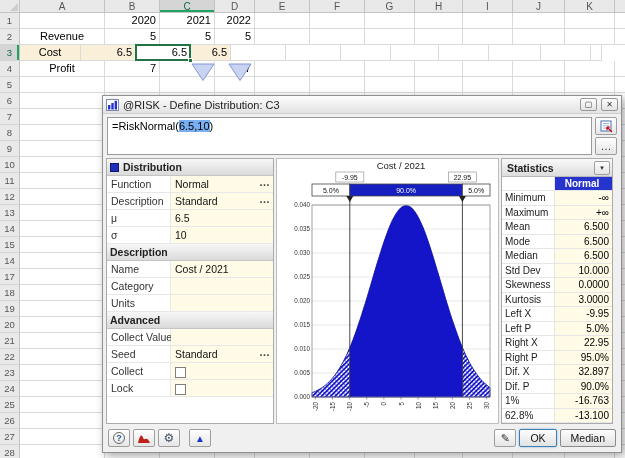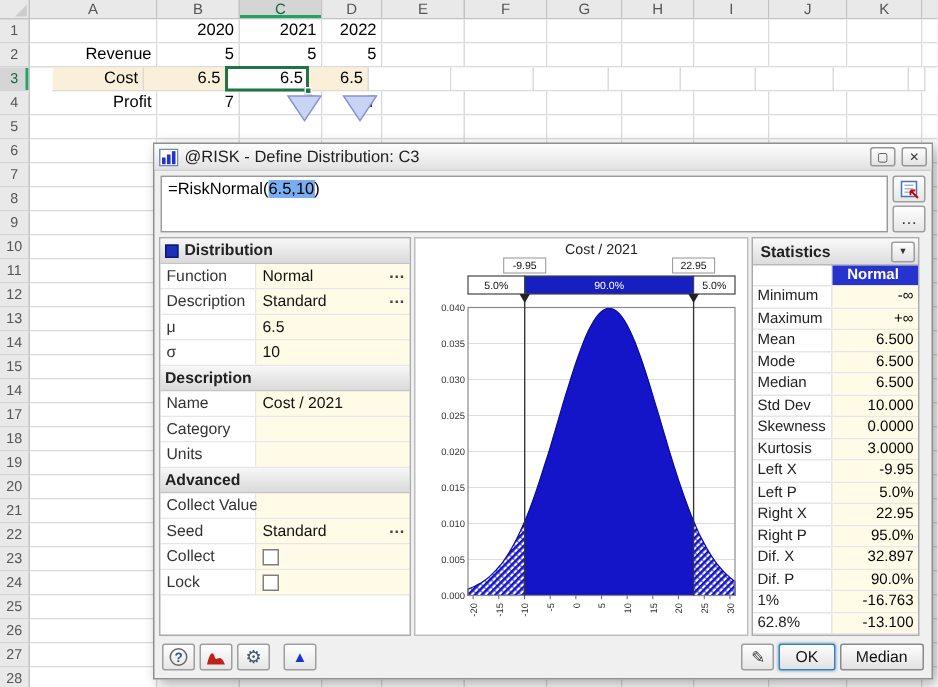--- a/index.html
+++ b/index.html
@@ -13,21 +13,21 @@
   .xcorner{width:20px;height:13px;flex:none;background:#e9e9e9;border-right:1px solid #c3c3c3;border-bottom:1px solid #c3c3c3;position:relative}
   .xcorner:after{content:'';position:absolute;right:1px;bottom:1px;border-left:8px solid transparent;border-bottom:8px solid #cdcdcd}
   .xhead{height:13px;flex:none;background:#e9e9e9;border-right:1px solid #c3c3c3;border-bottom:1px solid #c3c3c3;
          color:#555;font-size:10px;display:flex;align-items:center;justify-content:center}
   .xhead.selc{background:#d5d5d5;color:#14693f;box-shadow:inset 0 -2px 0 #21a366}
   .xrowhead{width:20px;height:16px;flex:none;background:#e9e9e9;border-right:1px solid #c3c3c3;border-bottom:1px solid #d4d4d4;
             color:#555;font-size:9.5px;display:flex;align-items:center;justify-content:center}
   .xrowhead.selr{background:#d5d5d5;color:#14693f;box-shadow:inset -2px 0 0 #21a366}
   .xcell{height:16px;flex:none;border-right:1px solid #dadada;border-bottom:1px solid #dadada;background:#fff;
          font-size:11px;line-height:15px;color:#000;text-align:right;padding:0 3px;overflow:visible;white-space:nowrap}
-  .xcell.left{text-align:right}
+  .xcell.left{text-align:center}
   .xcell.fillc{background:#faf0da}
   .xcell.active{position:relative;z-index:2}
   .actbox{position:absolute;left:-1px;top:-1px;right:-1px;bottom:-1px;border:2px solid #217346;pointer-events:none}
   .fh{position:absolute;right:-3px;bottom:-3px;width:5px;height:5px;background:#217346;border:1px solid #fff;pointer-events:none}
   .omark{position:absolute;z-index:1;pointer-events:none}
 
   
   #dlg{position:absolute;left:102px;top:95px;width:520px;height:358px;background:#f0f0f0;border:1px solid #8f8f8f;
        box-shadow:3px 3px 9px rgba(0,0,0,.35);z-index:10;display:flex;flex-direction:column}
   .titlebar{height:18px;flex:none;display:flex;align-items:center;gap:4px;padding:0 3px;
@@ -125,21 +125,21 @@
         <div class="xcell" style="width: 55px;"></div>
         <div class="xcell" style="width: 50px;"></div>
         <div class="xcell" style="width: 48px;"></div>
         <div class="xcell" style="width: 50px;"></div>
         <div class="xcell" style="width: 52px;"></div>
         <div class="xcell" style="width: 50px;"></div>
         <div class="xcell" style="width: 11px;"></div>
       </div>
       <div class="xrow">
         <div class="xrowhead selr">3</div>
-        <div class="xcell left fillc" style="width: 61px; margin-left: 15px;">Cost</div>
+        <div class="xcell left fillc" style="width: 61px;">Cost</div>
         <div class="xcell fillc" style="width: 55px;">6.5</div>
         <div class="xcell active" style="width: 55px;">6.5<div class="actbox"></div><div class="fh"></div></div>
         <div class="xcell fillc" style="width: 40px;">6.5</div>
         <div class="xcell" style="width: 55px;"></div>
         <div class="xcell" style="width: 55px;"></div>
         <div class="xcell" style="width: 50px;"></div>
         <div class="xcell" style="width: 48px;"></div>
         <div class="xcell" style="width: 50px;"></div>
         <div class="xcell" style="width: 52px;"></div>
         <div class="xcell" style="width: 50px;"></div>

